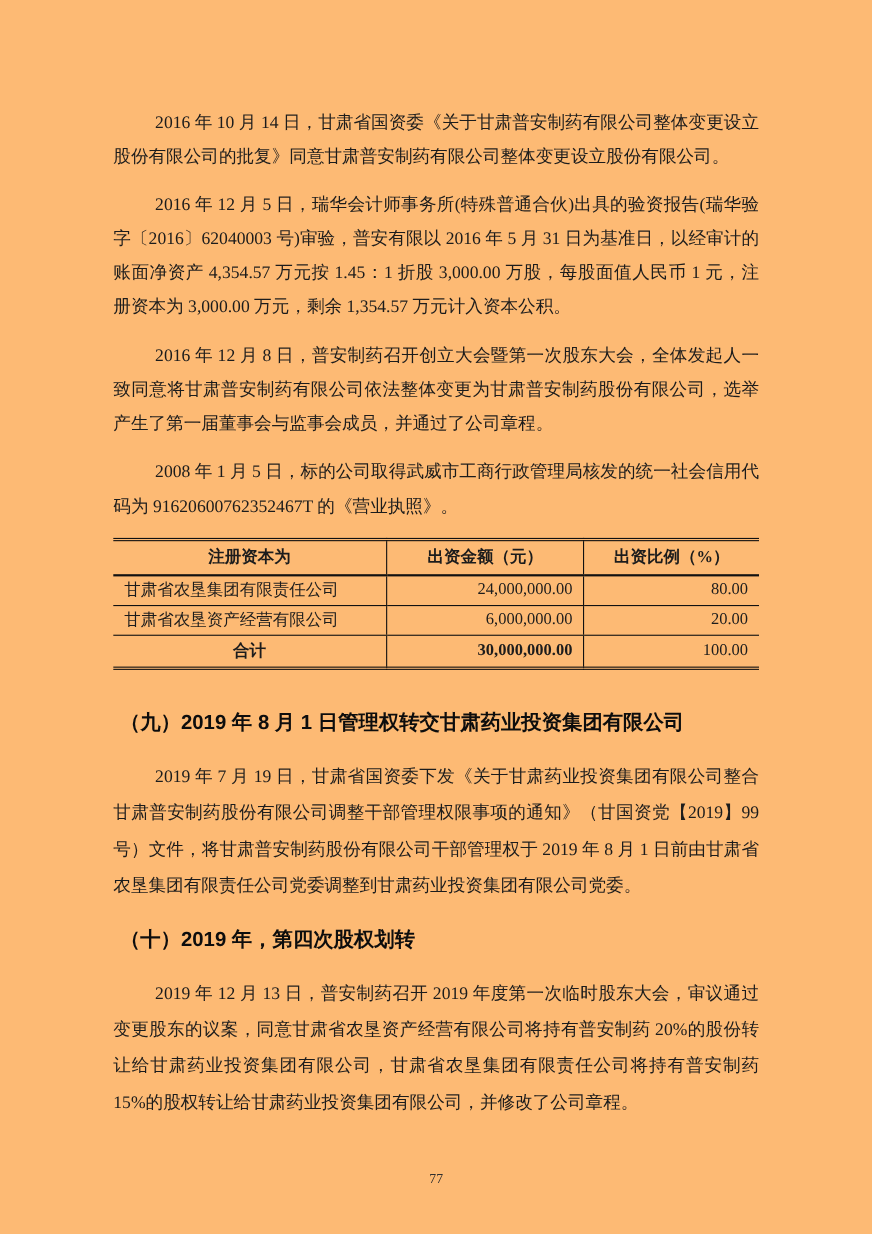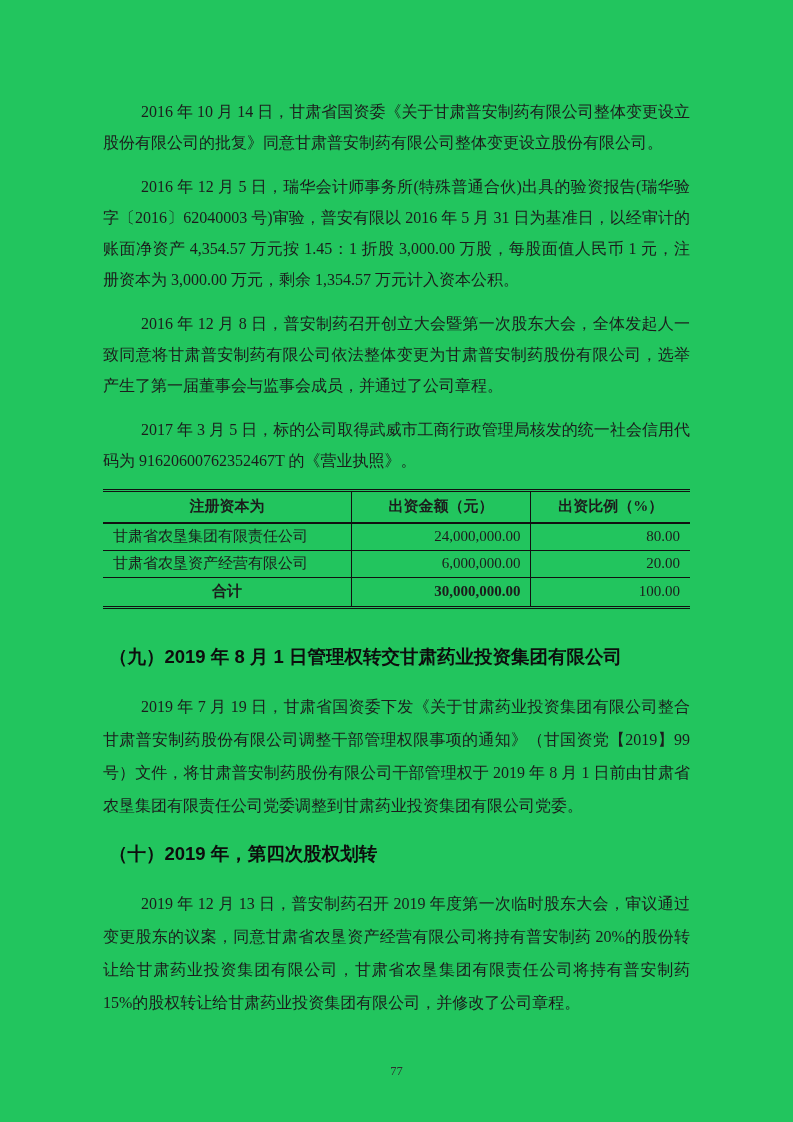--- a/index.html
+++ b/index.html
@@ -1,20 +1,20 @@
 <!DOCTYPE html>
 <html><head>
 <meta charset="utf-8">
 <style>
   html, body { margin: 0; padding: 0; background: #fff; }
   .page {
     position: relative;
     width: 793px;
     height: 1122px;
-    background: #22c55e;
+    background: #fdba74;
     box-sizing: border-box;
     padding: 96px 103px 0 103px;
     color: #1c1c1c;
     font-family: "Liberation Serif", "DejaVu Serif", serif;
     overflow: hidden;
   }
   .para {
     font-size: 16px;
     line-height: 31px;
     text-align: justify;
@@ -84,21 +84,21 @@
 <body>
 
 <div class="page">
 
   <p class="para">2016 年 10 月 14 日，甘肃省国资委《关于甘肃普安制药有限公司整体变更设立股份有限公司的批复》同意甘肃普安制药有限公司整体变更设立股份有限公司。</p>
 
   <p class="para">2016 年 12 月 5 日，瑞华会计师事务所(特殊普通合伙)出具的验资报告(瑞华验字〔2016〕62040003 号)审验，普安有限以 2016 年 5 月 31 日为基准日，以经审计的账面净资产 4,354.57 万元按 1.45：1 折股 3,000.00 万股，每股面值人民币 1 元，注册资本为 3,000.00 万元，剩余 1,354.57 万元计入资本公积。</p>
 
   <p class="para">2016 年 12 月 8 日，普安制药召开创立大会暨第一次股东大会，全体发起人一致同意将甘肃普安制药有限公司依法整体变更为甘肃普安制药股份有限公司，选举产生了第一届董事会与监事会成员，并通过了公司章程。</p>
 
-  <p class="para">2017 年 3 月 5 日，标的公司取得武威市工商行政管理局核发的统一社会信用代码为 91620600762352467T 的《营业执照》。</p>
+  <p class="para">2008 年 1 月 5 日，标的公司取得武威市工商行政管理局核发的统一社会信用代码为 91620600762352467T 的《营业执照》。</p>
 
 
   <table class="doc-table">
     <colgroup>
         <col class="c1">
         <col class="c2">
         <col class="c3">
       </colgroup>
     <thead>
       <tr>

